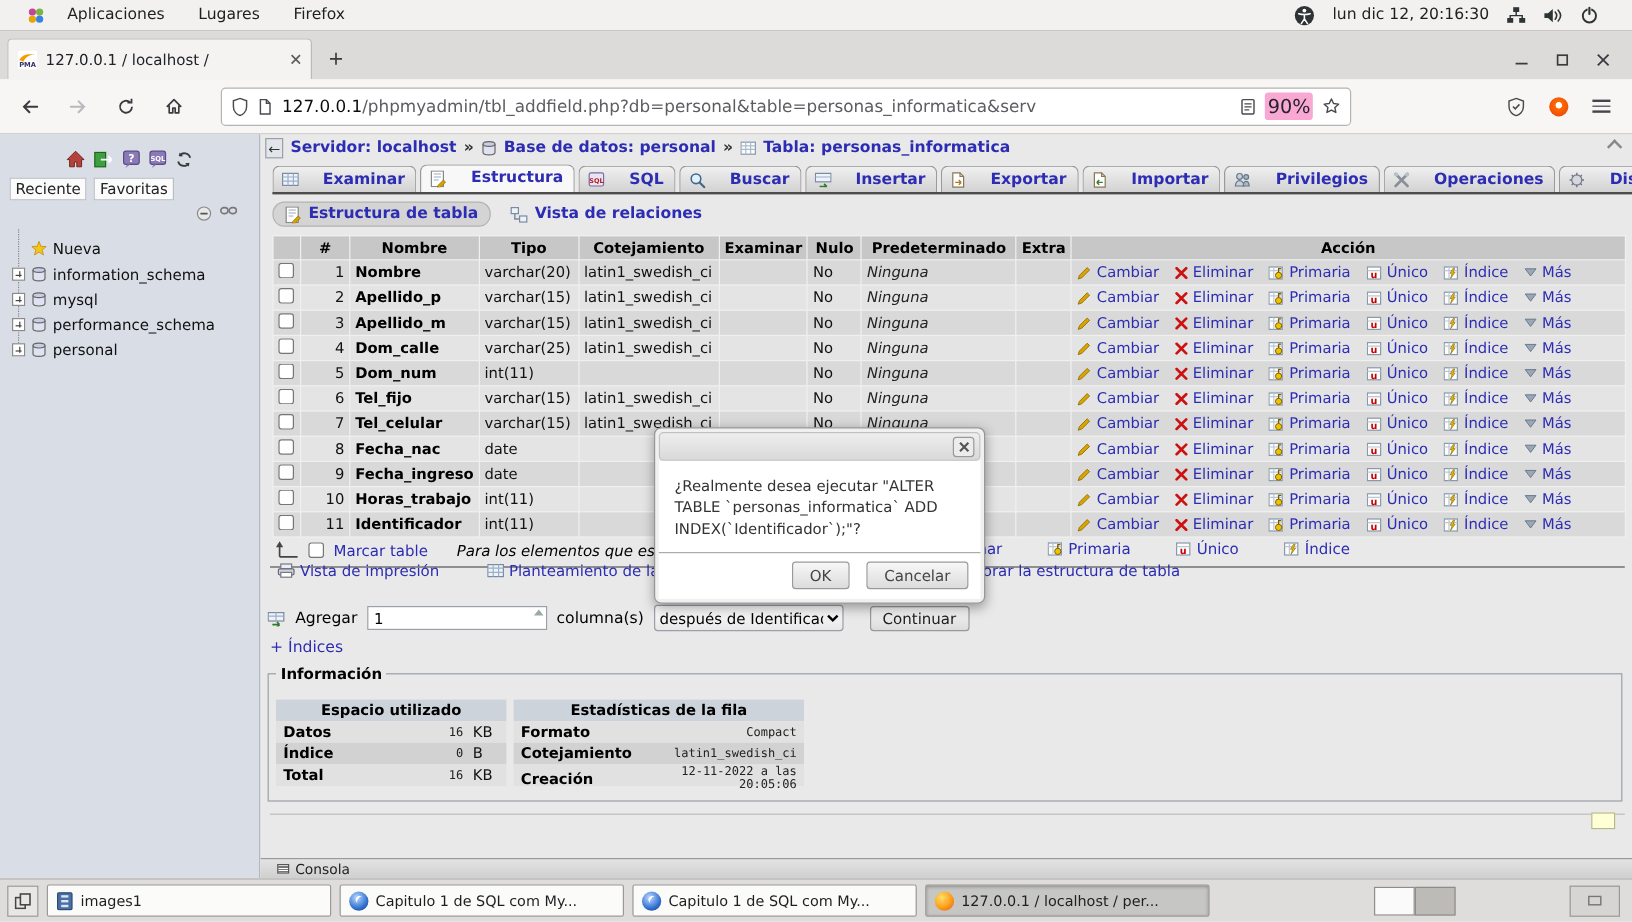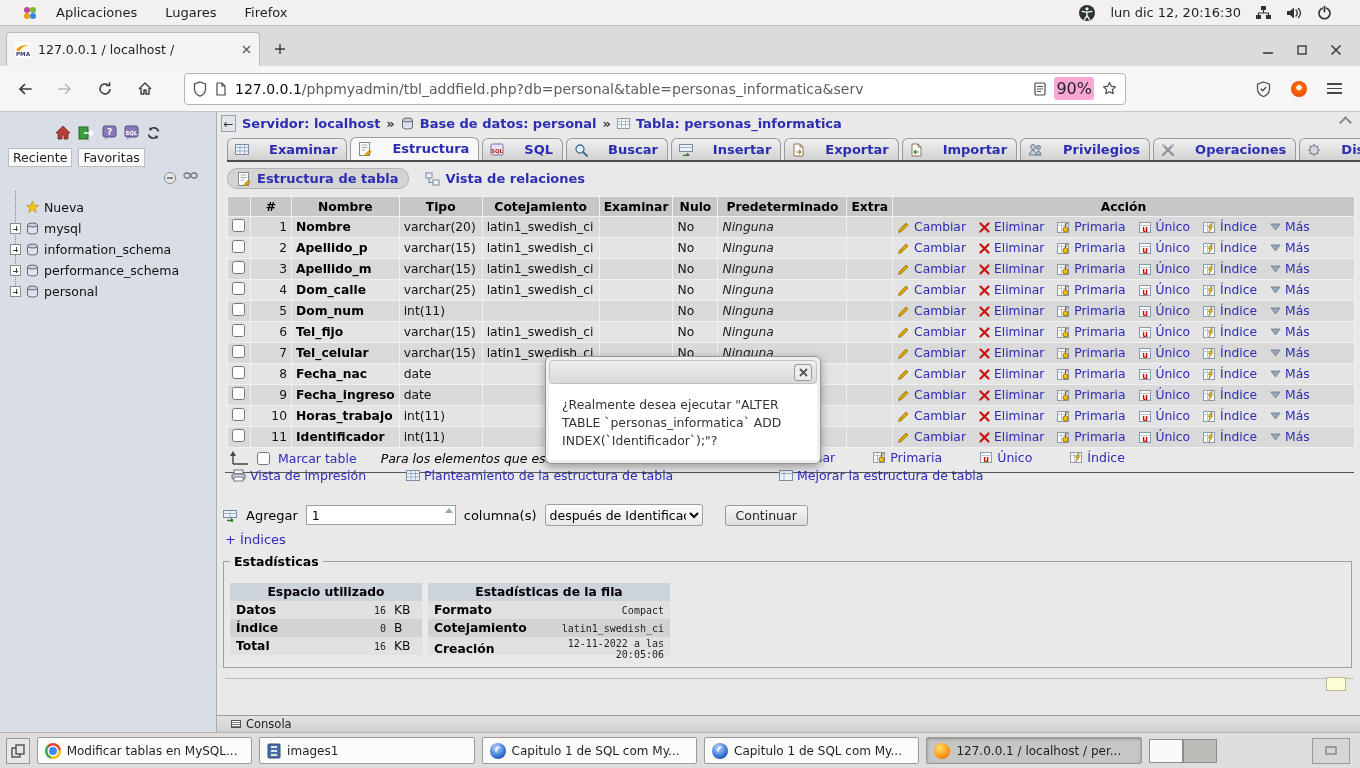--- a/index.html
+++ b/index.html
@@ -365,31 +365,31 @@
         <span class="lbl">Nueva</span>
       </div>
       <div class="tree-item">
         <span class="expander"></span>
         <span>
             <svg width="13" height="13">
               <path d="M1.5 3v7c0 1.1 2.2 2 5 2s5-.9 5-2V3" fill="#dfe2f0" stroke="#666"></path>
               <ellipse cx="6.5" cy="3" rx="5" ry="2" fill="#c9cde6" stroke="#666"></ellipse>
             </svg>
           </span>
-        <span class="lbl">mysql</span>
+        <span class="lbl">information_schema</span>
       </div>
       <div class="tree-item">
         <span class="expander"></span>
         <span>
             <svg width="13" height="13">
               <path d="M1.5 3v7c0 1.1 2.2 2 5 2s5-.9 5-2V3" fill="#dfe2f0" stroke="#666"></path>
               <ellipse cx="6.5" cy="3" rx="5" ry="2" fill="#c9cde6" stroke="#666"></ellipse>
             </svg>
           </span>
-        <span class="lbl">information_schema</span>
+        <span class="lbl">mysql</span>
       </div>
       <div class="tree-item">
         <span class="expander"></span>
         <span>
             <svg width="13" height="13">
               <path d="M1.5 3v7c0 1.1 2.2 2 5 2s5-.9 5-2V3" fill="#dfe2f0" stroke="#666"></path>
               <ellipse cx="6.5" cy="3" rx="5" ry="2" fill="#c9cde6" stroke="#666"></ellipse>
             </svg>
           </span>
         <span class="lbl">performance_schema</span>
@@ -1288,21 +1288,21 @@
       </span>
       <span>columna(s)</span>
       <select><option>después de Identificador</option></select>
       <span style="width:6px"></span>
       <button class="btn">Continuar</button>
     </div>
 
     <a class="indices">+ Índices</a>
 
     <fieldset class="info">
-      <legend>Estadísticas</legend>
+      <legend>Información</legend>
       <div class="itbl space">
         <div class="ttl">Espacio utilizado</div>
         <div>
 
             <div class="row">
               <span class="lab">Datos</span>
               <span class="mono">16</span>
               <span class="unit">KB</span>
             </div>
 
@@ -1353,33 +1353,33 @@
 
 <div class="dialog">
   <div class="dlg-title">
     <span class="dlg-close">
       <svg width="9" height="9">
           <path d="M1 1l7 7M8 1L1 8" stroke="#555" stroke-width="1.8"></path>
         </svg>
     </span>
   </div>
   <div class="dlg-body">¿Realmente desea ejecutar "ALTER TABLE `personas_informatica` ADD INDEX(`Identificador`);"?</div>
+  <div class="dlg-foot">
+    <button class="btn">OK</button>
+    <button class="btn">Cancelar</button>
+  </div>
 </div>
 
 <div class="taskbar">
   <span class="wsbtn">
     <svg width="14" height="14">
         <rect x="1" y="4" width="8" height="9" fill="none" stroke="#444" stroke-width="1.3"></rect>
         <rect x="5" y="1" width="8" height="9" fill="#e8e7e5" stroke="#444" stroke-width="1.3"></rect>
       </svg>
   </span>
-  <span class="task">
-      <span class="ic-chrome"></span>
-      <span>Modificar tablas en MySQL...</span>
-    </span>
   <span class="task">
     <span>
         <svg width="14" height="16">
           <rect x="1" y="1" width="12" height="14" rx="1" fill="#4a6fa5" stroke="#2c4a75"></rect>
           <rect x="4" y="3" width="6" height="2" fill="#dbe6f5"></rect>
           <rect x="4" y="7" width="6" height="2" fill="#dbe6f5"></rect>
           <rect x="4" y="11" width="6" height="2" fill="#dbe6f5"></rect>
         </svg>
       </span>
     <span>images1</span>

